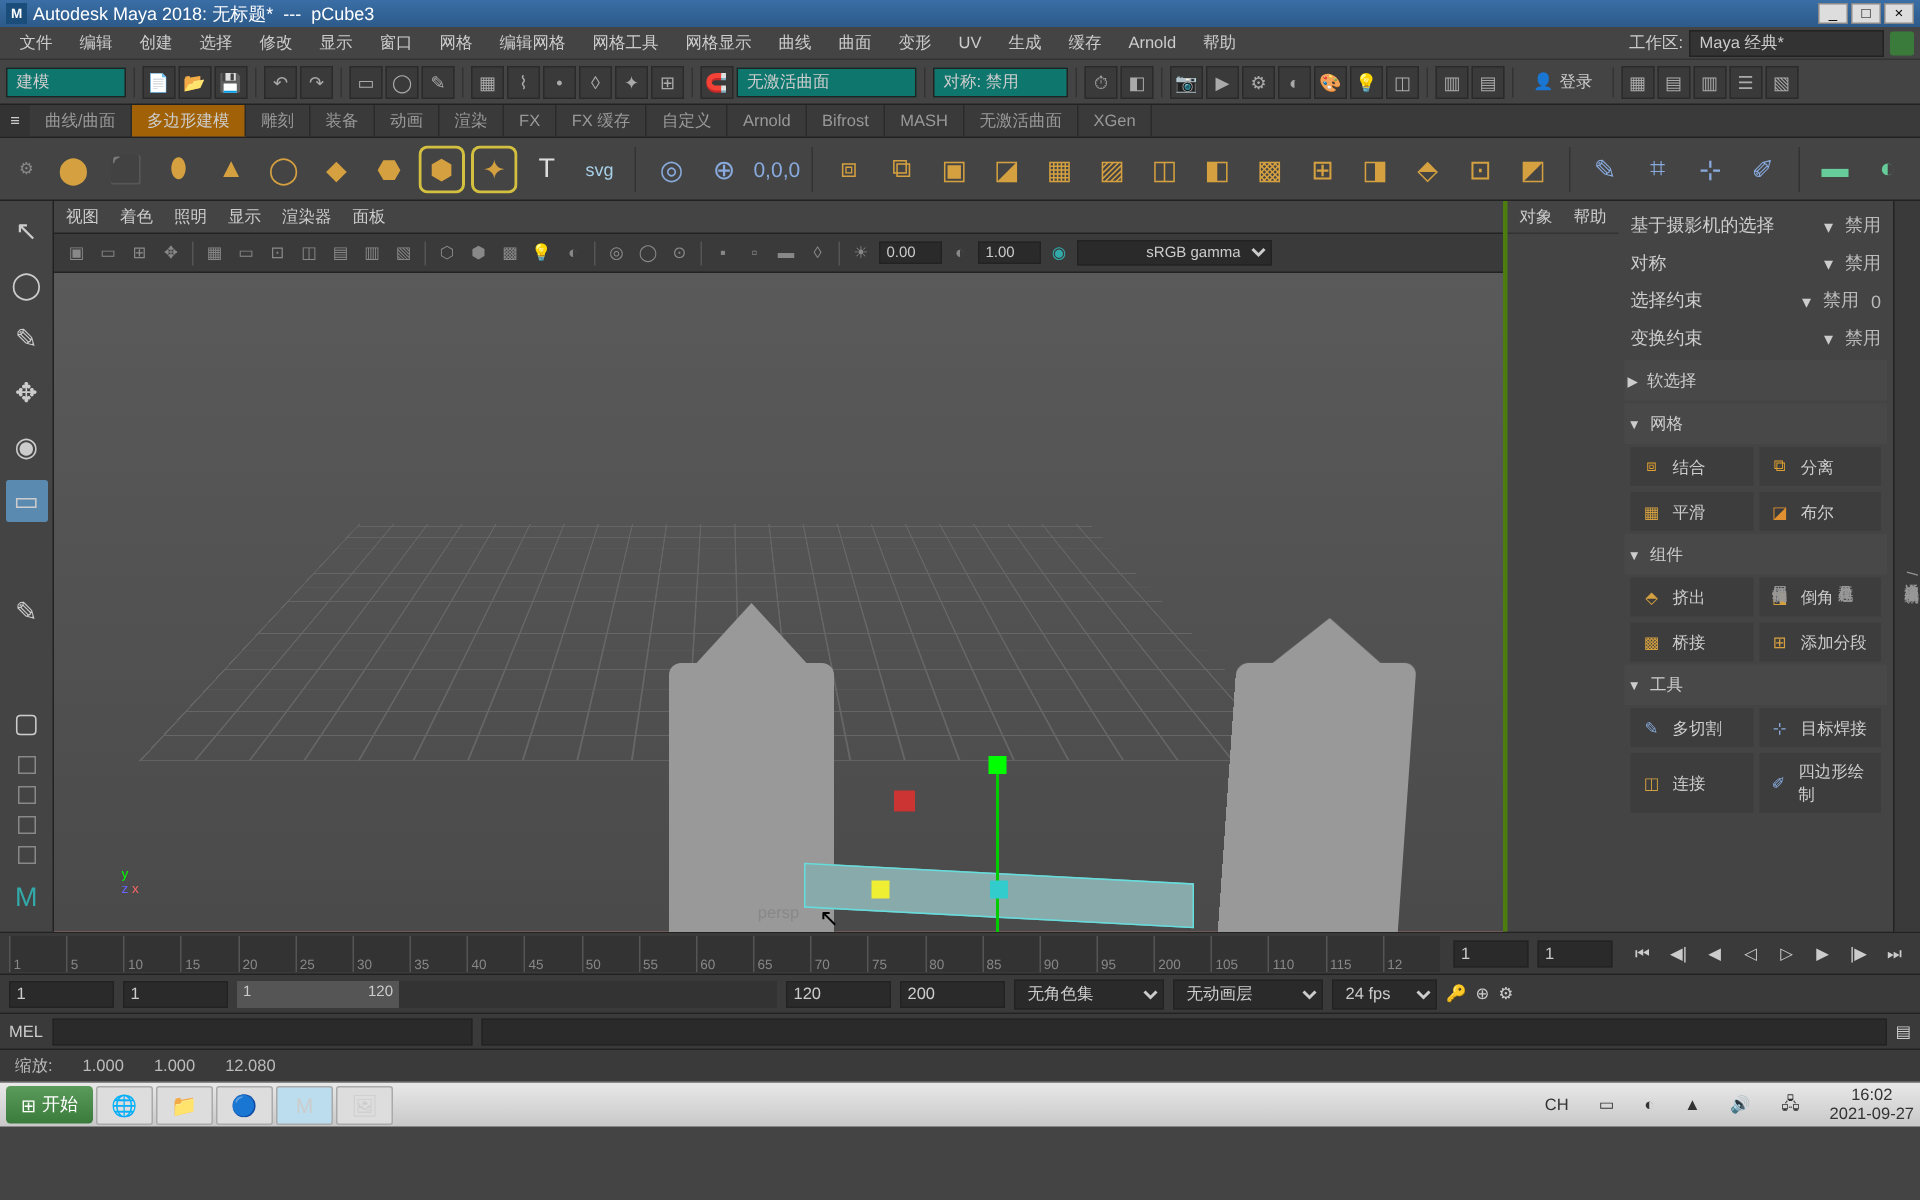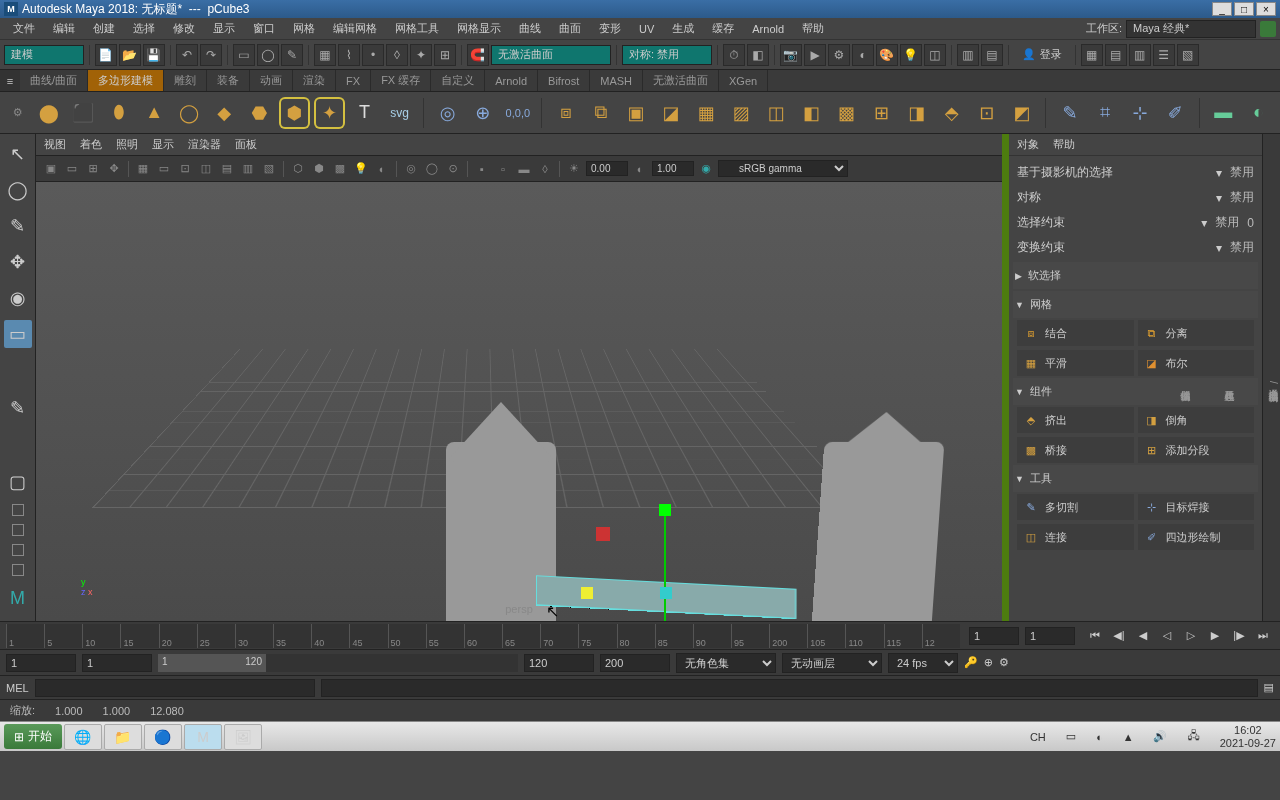--- a/index.html
+++ b/index.html
@@ -41,21 +41,21 @@
 .left-toolbox .spacer-v { height: 30px; }
 .left-toolbox .smallgrid { width: 12px; height: 12px; border: 1px solid #888; }
 
 .viewport-wrap { flex: 1; display: flex; flex-direction: column; background: #fca5a5; position: relative; }
 .view-menubar { height: 22px; background: #444; display: flex; align-items: center; padding: 0 8px; gap: 14px; border-bottom: 1px solid #222; font-size: 11px; }
 .view-menubar .vmitem { cursor: pointer; }
 .view-toolbar { height: 26px; background: #3a3a3a; display: flex; align-items: center; padding: 0 6px; gap: 3px; border-bottom: 1px solid #222; }
 .view-toolbar .vtbtn { width: 18px; height: 18px; display: flex; align-items: center; justify-content: center; cursor: pointer; color: #888; font-size: 11px; }
 .view-toolbar .vsep { width: 1px; height: 16px; background: #555; margin: 0 2px; }
 .view-toolbar input { background: #2a2a2a; border: 1px solid #222; color: #ccc; width: 42px; padding: 1px 4px; font-size: 10px; }
-.view-toolbar select { background: #2a2a2a; border: 1px solid #222; color: #ccc; padding: 1px 16px; font-size: 10px; width: 130px; }
+.view-toolbar select { background: #2a2a2a; border: 1px solid #222; color: #ccc; padding: 1px 4px; font-size: 10px; width: 130px; text-align: right; }
 
 .viewport { flex: 1; background: linear-gradient(#5a5a5a, #4a4a4a); position: relative; overflow: hidden; }
 .grid-floor { position: absolute; left: 50%; top: 50%; width: 600px; height: 400px; transform: translate(-56%, -48%) perspective(800px) rotateX(68deg); background-image: repeating-linear-gradient(90deg, #666 0, #666 1px, transparent 1px, transparent 28px), repeating-linear-gradient(0deg, #666 0, #666 1px, transparent 1px, transparent 28px); }
 .shape-house { position: absolute; background: #999; border-radius: 8px 8px 2px 2px; }
 .house1 { left: 410px; top: 260px; width: 110px; height: 220px; }
 .house1::before { content: ''; position: absolute; top: -40px; left: 0; width: 0; height: 0; border-left: 55px solid transparent; border-right: 55px solid transparent; border-bottom: 60px solid #999; border-radius: 8px; }
 .house2 { left: 780px; top: 260px; width: 120px; height: 240px; transform: skewX(-4deg); }
 .house2::before { content: ''; position: absolute; top: -30px; left: 0; width: 0; height: 0; border-left: 60px solid transparent; border-right: 60px solid transparent; border-bottom: 50px solid #999; }
 .bar3d { position: absolute; left: 500px; top: 400px; width: 260px; height: 30px; background: #8aa; border: 1px solid #6dd; transform: skewY(3deg); }
 .manip-y { position: absolute; left: 628px; top: 330px; width: 2px; height: 130px; background: #0c0; }
@@ -63,21 +63,21 @@
 .manip-plane1 { position: absolute; left: 560px; top: 345px; width: 14px; height: 14px; background: #c33; }
 .manip-plane2 { position: absolute; left: 545px; top: 405px; width: 12px; height: 12px; background: #ee3; }
 .manip-plane3 { position: absolute; left: 624px; top: 405px; width: 12px; height: 12px; background: #3cc; }
 .cursor-arrow { position: absolute; left: 510px; top: 420px; font-size: 16px; color: #000; }
 .axis-gizmo { position: absolute; left: 45px; bottom: 24px; font-size: 9px; }
 .axis-gizmo .ay { color: #0f0; }
 .axis-gizmo .ax { color: #f66; }
 .axis-gizmo .az { color: #66f; }
 .camlabel { position: absolute; left: 50%; bottom: 6px; transform: translateX(-50%); color: #888; font-size: 11px; }
 
-.right-panel { width: 260px; background: #444; border-left: 7px solid #4d7c0f; display: flex; flex-direction: column; overflow: hidden; }
+.right-panel { width: 260px; background: #444; border-left: 3px solid #4d7c0f; display: flex; flex-direction: row; overflow: hidden; }
 .right-panel .rp-tabs { height: 22px; display: flex; align-items: center; padding: 0 8px; gap: 14px; border-bottom: 1px solid #333; }
 .right-panel .rp-scroll { flex: 1; overflow-y: auto; padding: 4px 8px; }
 .rp-row { display: flex; align-items: center; padding: 4px 0; gap: 8px; font-size: 12px; }
 .rp-row .lbl { flex: 1; }
 .rp-row .val { color: #bbb; }
 .rp-collapse { display: flex; align-items: center; padding: 6px 2px; gap: 6px; background: #484848; margin: 2px -4px; cursor: pointer; }
 .rp-collapse .arrow { font-size: 9px; }
 .rp-grid2 { display: grid; grid-template-columns: 1fr 1fr; gap: 4px; margin: 2px 0; }
 .rp-btn { background: #3d3d3d; padding: 5px 6px; display: flex; align-items: center; gap: 6px; cursor: pointer; font-size: 11px; }
 .rp-btn .ic { width: 16px; height: 16px; display: flex; align-items: center; justify-content: center; color: #d4a040; }
@@ -231,21 +231,21 @@
   <div class="sbtn">◯</div>
   <div class="sbtn">◆</div>
   <div class="sbtn">⬣</div>
   <div class="sbtn hl">⬢</div>
   <div class="sbtn hl">✦</div>
   <div class="sbtn" style="color:#ddd">T</div>
   <div class="sbtn" style="color:#a8d0e8;font-size:12px">svg</div>
   <div class="sep2"></div>
   <div class="sbtn" style="color:#8ad">◎</div>
   <div class="sbtn" style="color:#8ad">⊕</div>
-  <div class="sbtn" style="color:#8ad;font-size:11px">0,0,0</div>
+  <div class="sbtn" style="color:#8ad;font-size:14px">0,0,0</div>
   <div class="sep2"></div>
   <div class="sbtn">⧈</div>
   <div class="sbtn">⧉</div>
   <div class="sbtn">▣</div>
   <div class="sbtn">◪</div>
   <div class="sbtn">▦</div>
   <div class="sbtn">▨</div>
   <div class="sbtn">◫</div>
   <div class="sbtn">◧</div>
   <div class="sbtn">▩</div>

